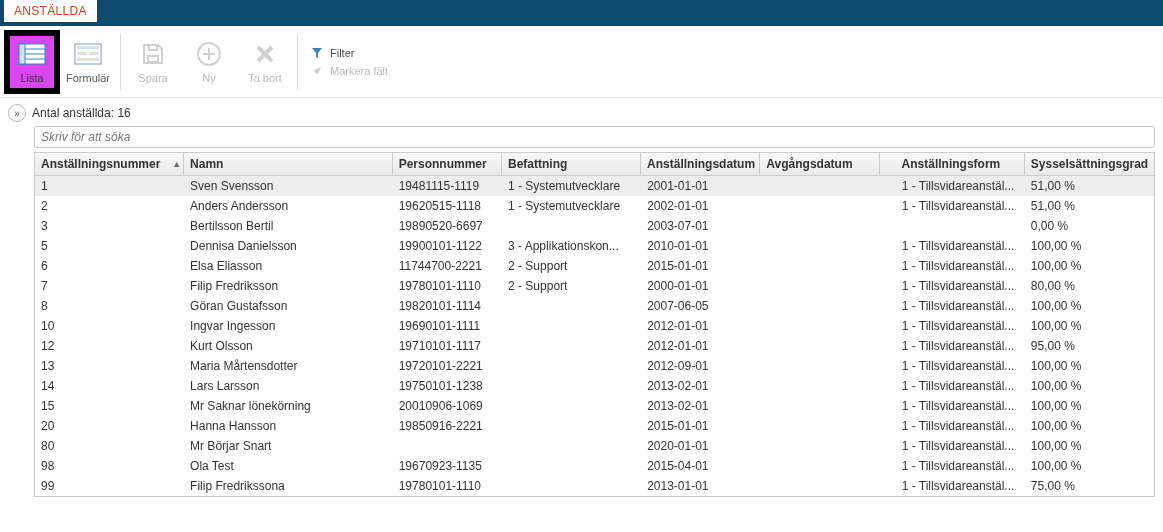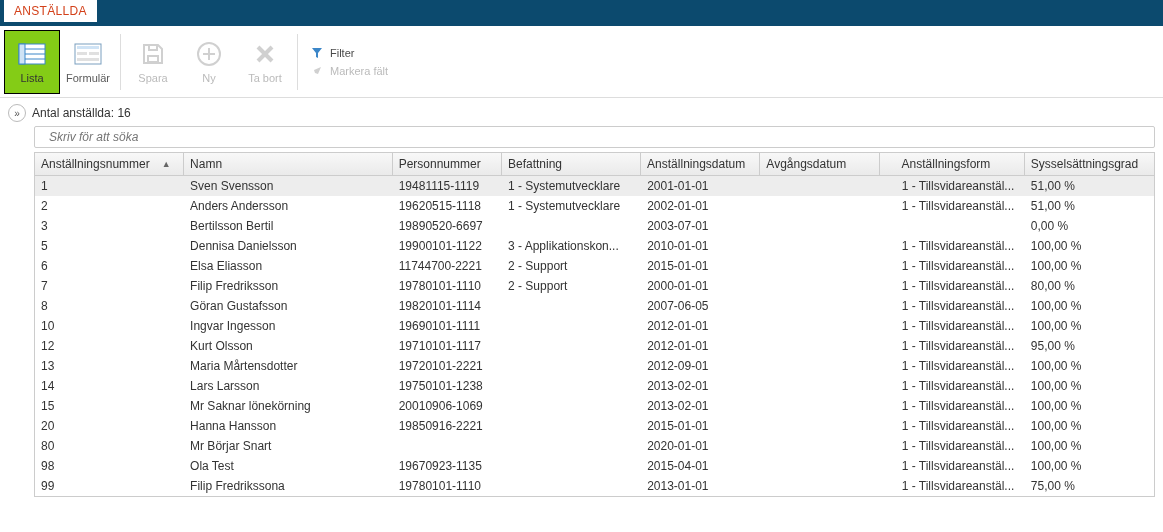--- a/index.html
+++ b/index.html
@@ -43,22 +43,22 @@
       height: 64px;
       display: flex;
       flex-direction: column;
       align-items: center;
       justify-content: center;
       gap: 3px;
       cursor: pointer;
       color: #5a5a5a;
     }
     .tool-btn.active {
-      background: #84cc16;
-      border: 1px solid #000000;
+      background: #d946ef;
+      border: 6px solid #000000;
       color: #333;
     }
     .tool-btn.disabled { color: #bbb; cursor: default; }
     .tool-btn .icon-slot { width: 30px; height: 30px; display:flex; align-items:center; justify-content:center; font-size:26px; }
     .tool-btn .label { font-size: 11px; }
     .toolbar-sep {
       width: 1px; height: 56px; background: #ddd; margin: 0 4px;
     }
     .filter-group {
       display:flex; flex-direction: column; gap:4px; padding-left:8px;
@@ -73,21 +73,21 @@
       display:flex; align-items:center; gap:6px; margin-bottom: 4px; font-size:12px;
     }
     .expand-btn { width:18px; height:18px; border:1px solid #bbb; border-radius:9px; display:flex; align-items:center;justify-content:center; font-size:10px; color:#555; cursor:pointer;}
     .search-box {
       margin-left: 26px;
       width: calc(100% - 26px);
       border: 1px solid #ccc;
       border-radius: 2px;
       height: 22px;
       display:flex;
-      padding: 0 14px;
+      padding: 0 6px;
       color:#888;
       font-style: italic;
       font-size:12px;
     }
     .search-box input { border:none; outline:none; width:100%; font-style:italic; font-size:12px; color:#888; }
     .grid {
       margin-left: 26px;
       margin-top: 4px;
       border: 1px solid #ccc;
       border-top: none;
@@ -97,21 +97,21 @@
       background: linear-gradient(#f8f8f8,#eaeaea);
       border-top:1px solid #ccc;
       border-bottom:1px solid #ccc;
     }
     .gh-cell {
       padding: 4px 6px;
       border-right: 1px solid #ccc;
       font-size:12px;
       color:#333;
       display:flex; align-items:center; gap:12px;
-      white-space: nowrap; overflow:hidden; text-overflow: ellipsis;
+      white-space: nowrap; overflow:hidden; text-overflow: ellipsis; font-weight: bold;
     }
     .gh-cell:last-child { border-right:none; }
     .gh-cell .sort-icon { font-size:9px; color:#666; }
     .grid-row {
       display:flex;
       font-size:12px;
       color:#333;
       height: 20px;
       align-items:center;
     }

